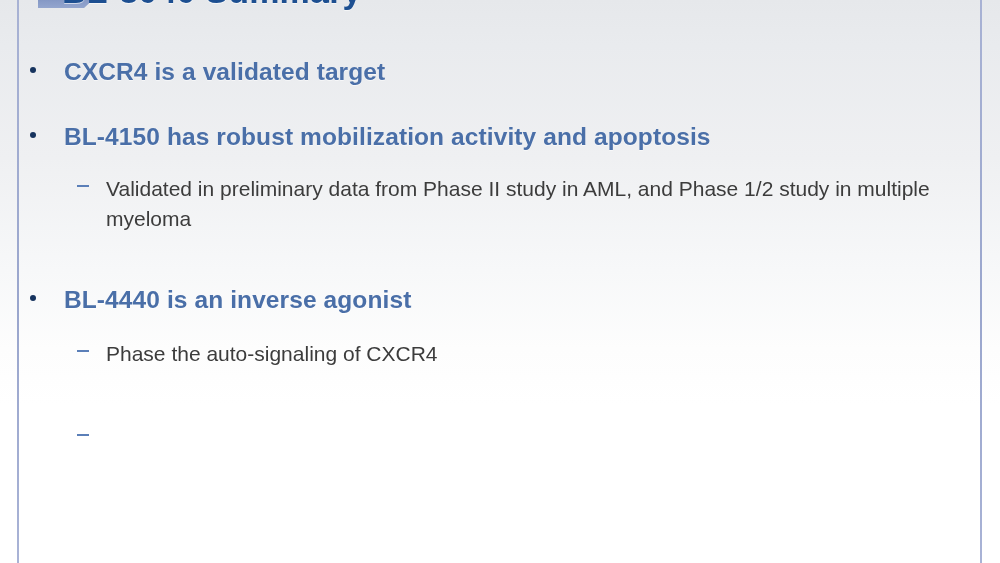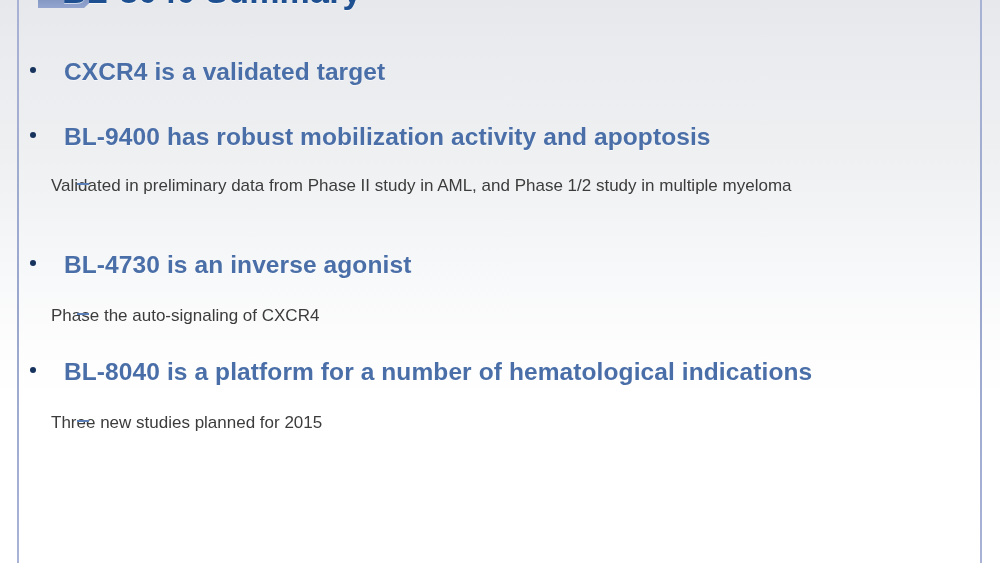--- a/index.html
+++ b/index.html
@@ -91,24 +91,24 @@
     left: 30px;
     top: .36em;
     width: 6px;
     height: 6px;
     border-radius: 50%;
     background: #16335e;
   }
 
   .l2 {
     position: relative;
-    padding-left: 51px;
+    padding-left: 106px;
     padding-right: 22px;
     color: #3c3c3c;
-    font-size: 17px;
+    font-size: 21px;
     font-weight: normal;
     line-height: 1.42;
     letter-spacing: 0;
   }
   .l2 .marker {
     position: absolute;
     left: 77px;
     top: .52em;
     width: 12px;
     height: 2px;
@@ -140,55 +140,50 @@
 
     <div class="l1 sp-l1-top">
       <span class="marker"></span>
       <span>CXCR4 is a validated target</span>
     </div>
 
     <div class="gap-b1-b2"></div>
 
     <div class="l1">
       <span class="marker"></span>
-      <span>BL-9400 has robust mobilization activity and apoptosis</span>
+      <span>BL-4150 has robust mobilization activity and apoptosis</span>
     </div>
 
     <div class="gap-b2-s1"></div>
 
     <div class="l2">
       <span class="marker"></span>
       <span>Validated in preliminary data from Phase II study in AML, and Phase 1/2 study in multiple myeloma</span>
     </div>
 
     <div class="gap-s1-s2"></div>
 
 
     <div class="gap-s2-b3"></div>
 
     <div class="l1">
       <span class="marker"></span>
-      <span>BL-4730 is an inverse agonist</span>
+      <span>BL-4440 is an inverse agonist</span>
     </div>
 
     <div class="gap-b3-s3"></div>
 
     <div class="l2">
       <span class="marker"></span>
       <span>Phase the auto-signaling of CXCR4</span>
     </div>
 
     <div class="gap-s3-b4"></div>
 
-    <div class="l1">
-      <span class="marker"></span>
-      <span>BL-8040 is a platform for a number of hematological indications</span>
-    </div>
 
     <div class="gap-b4-s4"></div>
 
     <div class="l2">
       <span class="marker"></span>
-      <span>Three new studies planned for 2015</span>
     </div>
 
   </div>
 </div>
 
 </body></html>

